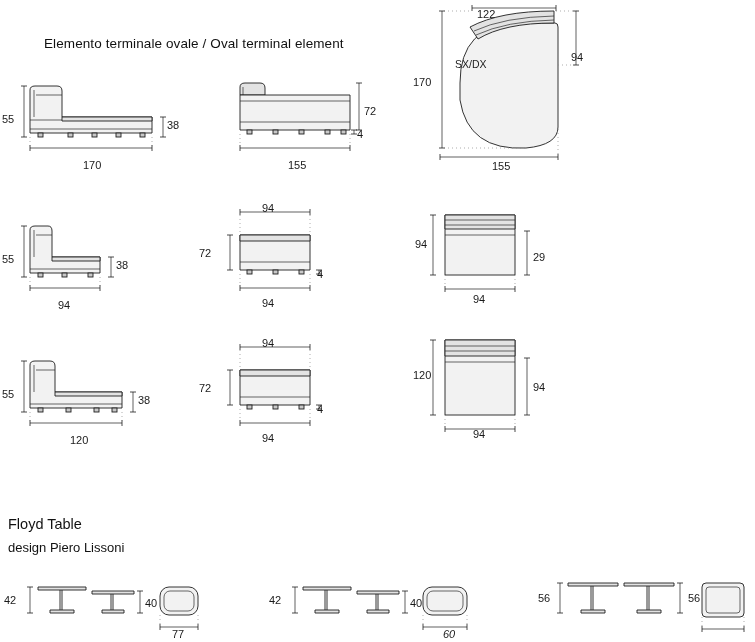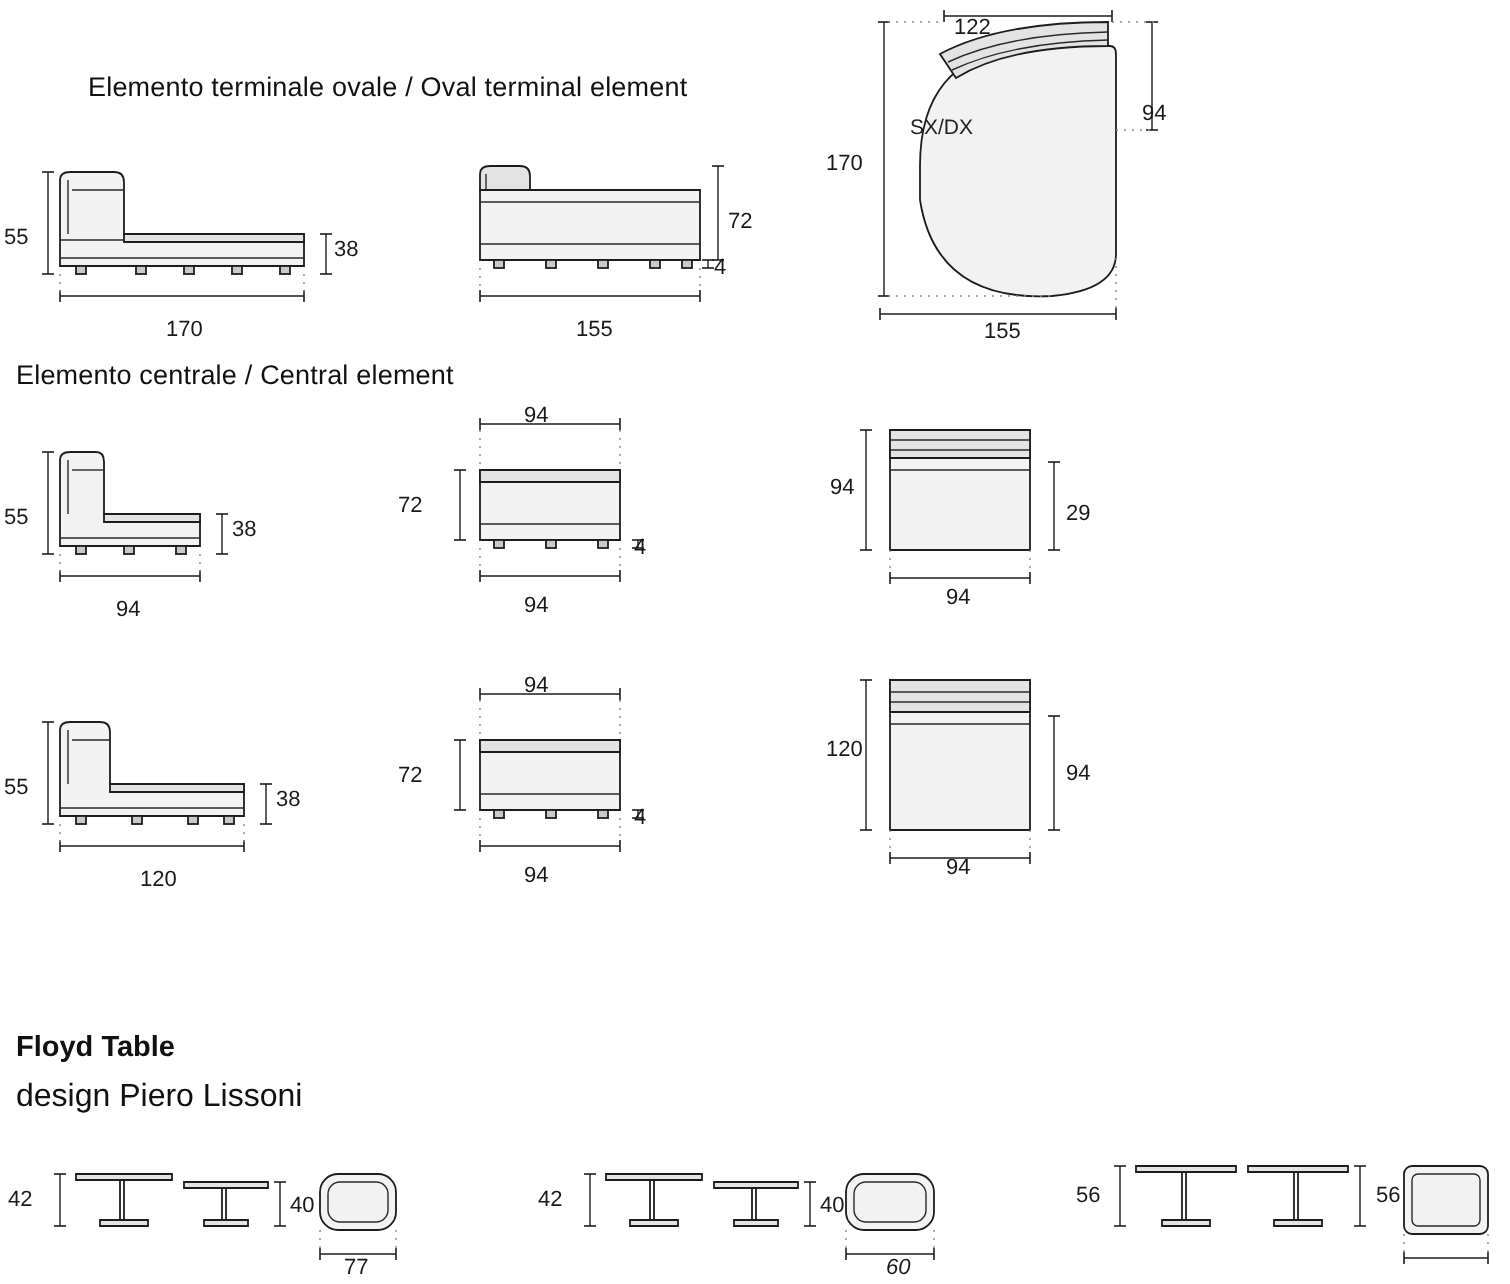--- a/index.html
+++ b/index.html
@@ -19,22 +19,22 @@
     letter-spacing:0.1px;
     white-space:nowrap;
   }
   .dim{
     font-size:11px;
     color:#1a1a1a;
     white-space:nowrap;
     text-align:center;
   }
   .label-small{font-size:10.5px;color:#222;}
-  .prod-title{font-size:14.5px;font-weight:bold;color:#111;}
-  .prod-design{font-size:16px;color:#111;}
+  .prod-title{font-size:14.5px;font-weight:normal;color:#111;}
+  .prod-design{font-size:13px;color:#111;}
   svg{display:block;overflow:visible;}
   .ln{stroke:#1d1d1d;stroke-width:0.9;fill:none;}
   .ln-thin{stroke:#2a2a2a;stroke-width:0.7;fill:none;}
   .dimline{stroke:#1d1d1d;stroke-width:0.7;fill:none;}
   .fill-light{fill:#f2f2f2;stroke:#1d1d1d;stroke-width:0.9;}
   .fill-mid{fill:#e3e3e3;stroke:#1d1d1d;stroke-width:0.9;}
   .fill-dark{fill:#c9c9c9;stroke:#1d1d1d;stroke-width:0.9;}
   .tick{stroke:#1d1d1d;stroke-width:0.8;}
   .dotted{stroke:#8a8a8a;stroke-width:0.7;stroke-dasharray:1 3;fill:none;}
 </style>
@@ -152,21 +152,20 @@
       <path class="tick" d="M128 149 L128 155"></path>
       <path class="dotted" d="M128 124 L128 150"></path>
     </svg>
   </div>
   <div class="abs dim" style="left:477px;top:8px;">122</div>
   <div class="abs dim" style="left:413px;top:76px;">170</div>
   <div class="abs dim" style="left:571px;top:51px;">94</div>
   <div class="abs dim" style="left:492px;top:160px;">155</div>
   <div class="abs label-small" style="left:455px;top:58px;">SX/DX</div>
 
-  <div class="abs sec-title" style="left:8px;top:180px;">Elemento centrale / Central element</div>
 
   <div class="abs" style="left:0px;top:215px;width:200px;height:85px;">
     <svg width="200" height="85" viewBox="0 0 200 85">
       <path class="fill-light" d="M30 20 L30 15 Q30 11 35 11 L48 11 Q52 11 52 16 L52 42 L100 42 L100 58 L30 58 Z"></path>
       <path class="ln-thin" d="M34 15 L34 42"></path>
       <path class="ln-thin" d="M52 20 L36 20"></path>
       <path class="fill-mid" d="M52 42 L100 42 L100 46 L52 46 Z"></path>
       <path class="ln-thin" d="M30 54 L100 54"></path>
       <rect class="fill-dark" x="38" y="58" width="5" height="4"></rect>
       <rect class="fill-dark" x="62" y="58" width="5" height="4"></rect>

